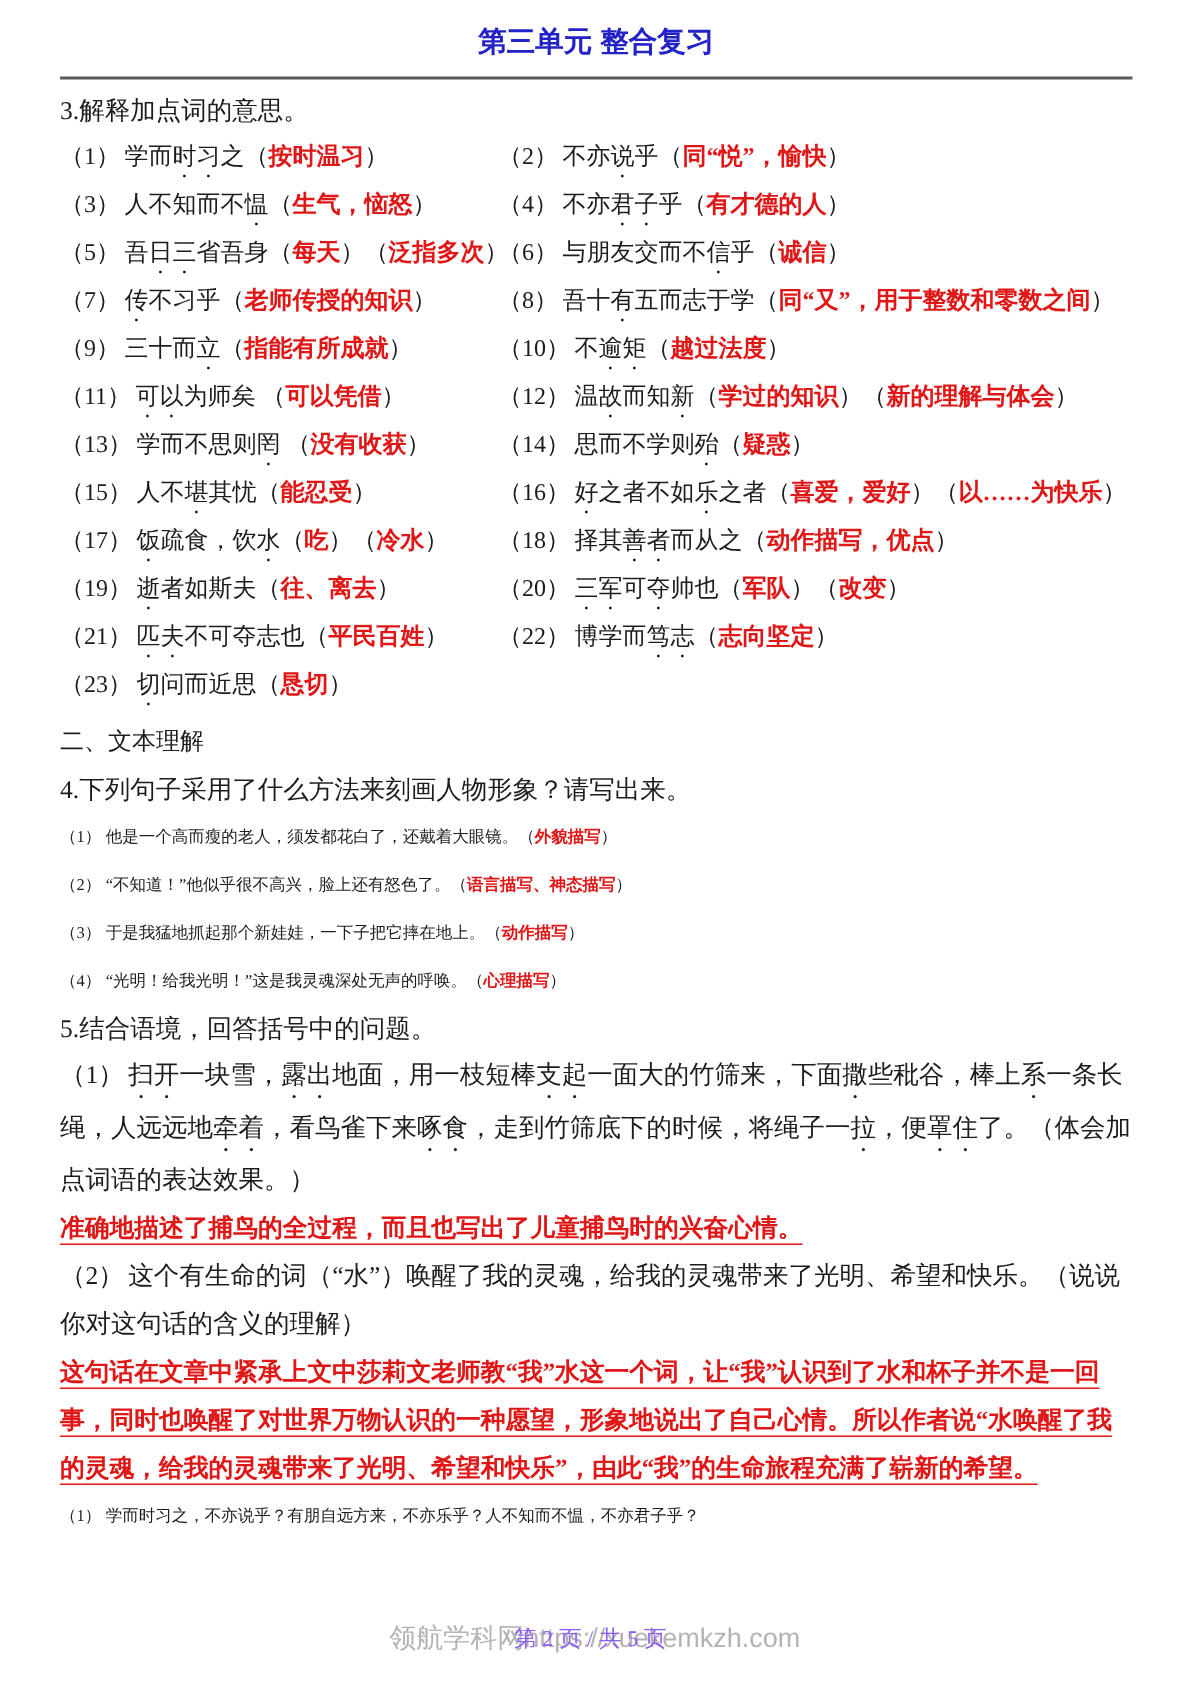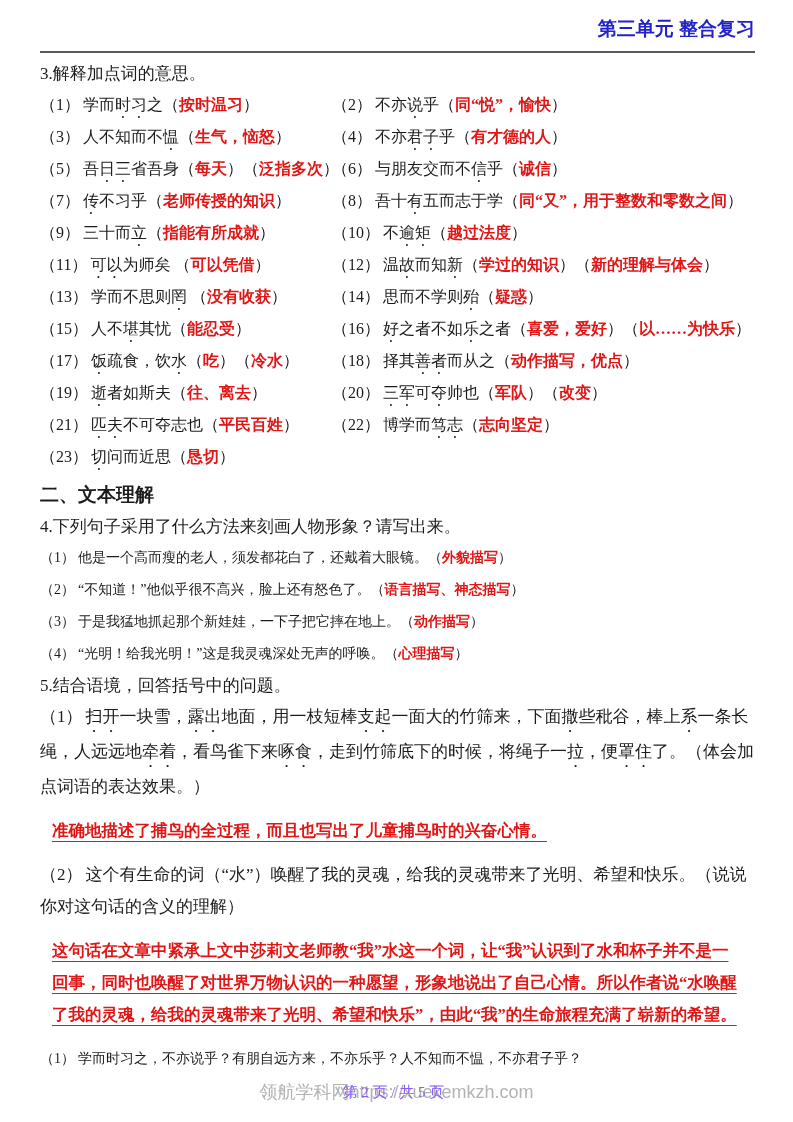--- a/index.html
+++ b/index.html
@@ -8,36 +8,36 @@
     --ink:#1c1c1c;
     --wm:#b3b3b3;
   }
   html,body{margin:0;padding:0;}
   body{
     width:793px;height:1122px;background:#ffffff;position:relative;overflow:hidden;
     font-family:"Liberation Serif","DejaVu Serif",serif;color:var(--ink);
   }
   .page{padding:14px 38px 0 40px;}
   .title{
-    text-align:right;color:var(--blue);font-weight:700;font-size:19px;line-height:30px;
+    text-align:center;color:var(--blue);font-weight:700;font-size:19px;line-height:30px;
     font-family:"Liberation Sans","DejaVu Sans",sans-serif;
   }
   .rule{border:none;border-top:2px solid #5a5a5a;margin:7px 0 5px 0;}
   .q-heading{font-size:17px;line-height:31px;}
-  .sec-heading{font-weight:700;font-size:19px;line-height:33px;margin-top:4px;}
+  .sec-heading{font-weight:400;font-size:16px;line-height:33px;margin-top:4px;}
   .q3-grid{margin-top:1px;}
   .q3-row{display:flex;white-space:nowrap;line-height:30px;font-size:16px;}
   .q3-cell{flex:1;}
   .q3-cell.left{width:292px;flex:none;}
   .num{margin-right:3px;}
   .red{color:var(--red);font-weight:700;}
-  .q-item{font-size:14px;line-height:32px;}
+  .q-item{font-size:11px;line-height:32px;}
   .q-para{font-size:17px;line-height:32px;margin:0;}
   .red-ans{
-    color:var(--red);font-weight:700;font-size:16.5px;line-height:32px;margin:12px;
+    color:var(--red);font-weight:700;font-size:16.5px;line-height:32px;margin:0;
     text-decoration:underline;text-underline-offset:5px;
   }
   .em{
     -webkit-text-emphasis:filled dot;-webkit-text-emphasis-position:under right;
     text-emphasis:filled dot;text-emphasis-position:under right;
   }
   .footer{position:absolute;bottom:12px;left:0;width:100%;height:32px;}
   .watermark{
     position:absolute;left:50%;top:2px;transform:translateX(-50%);
     color:var(--wm);font-size:18px;white-space:nowrap;z-index:0;

